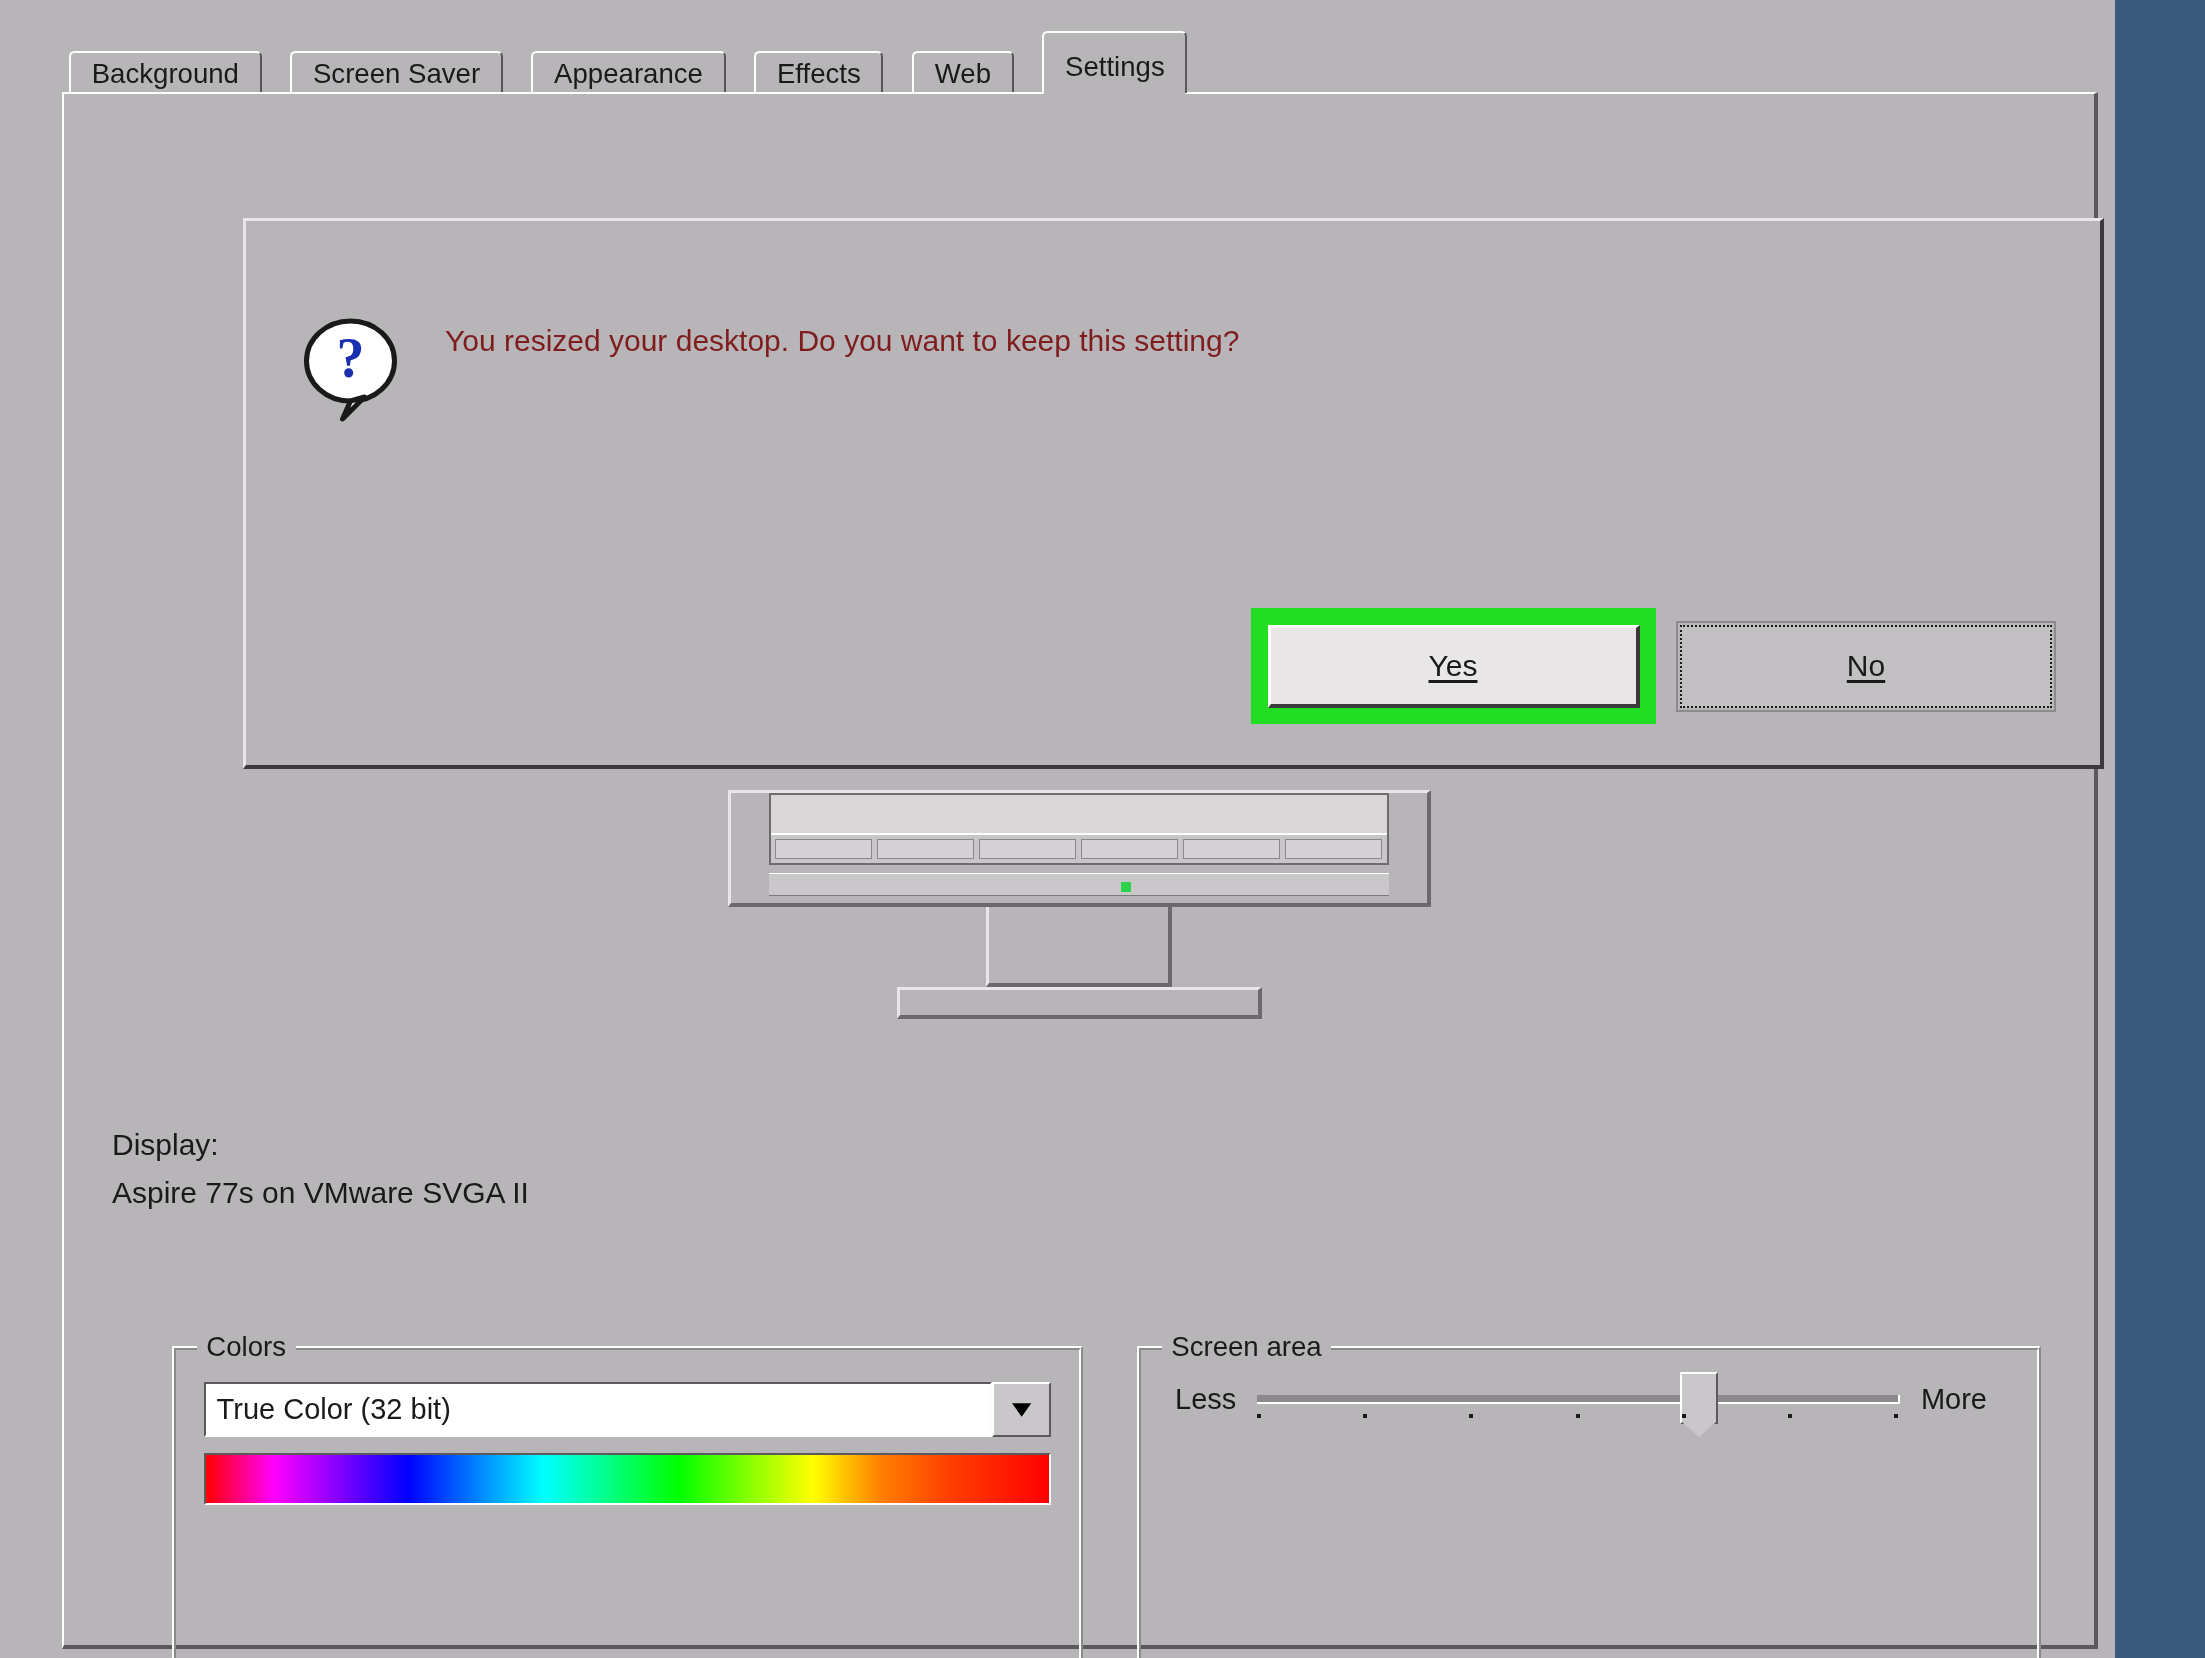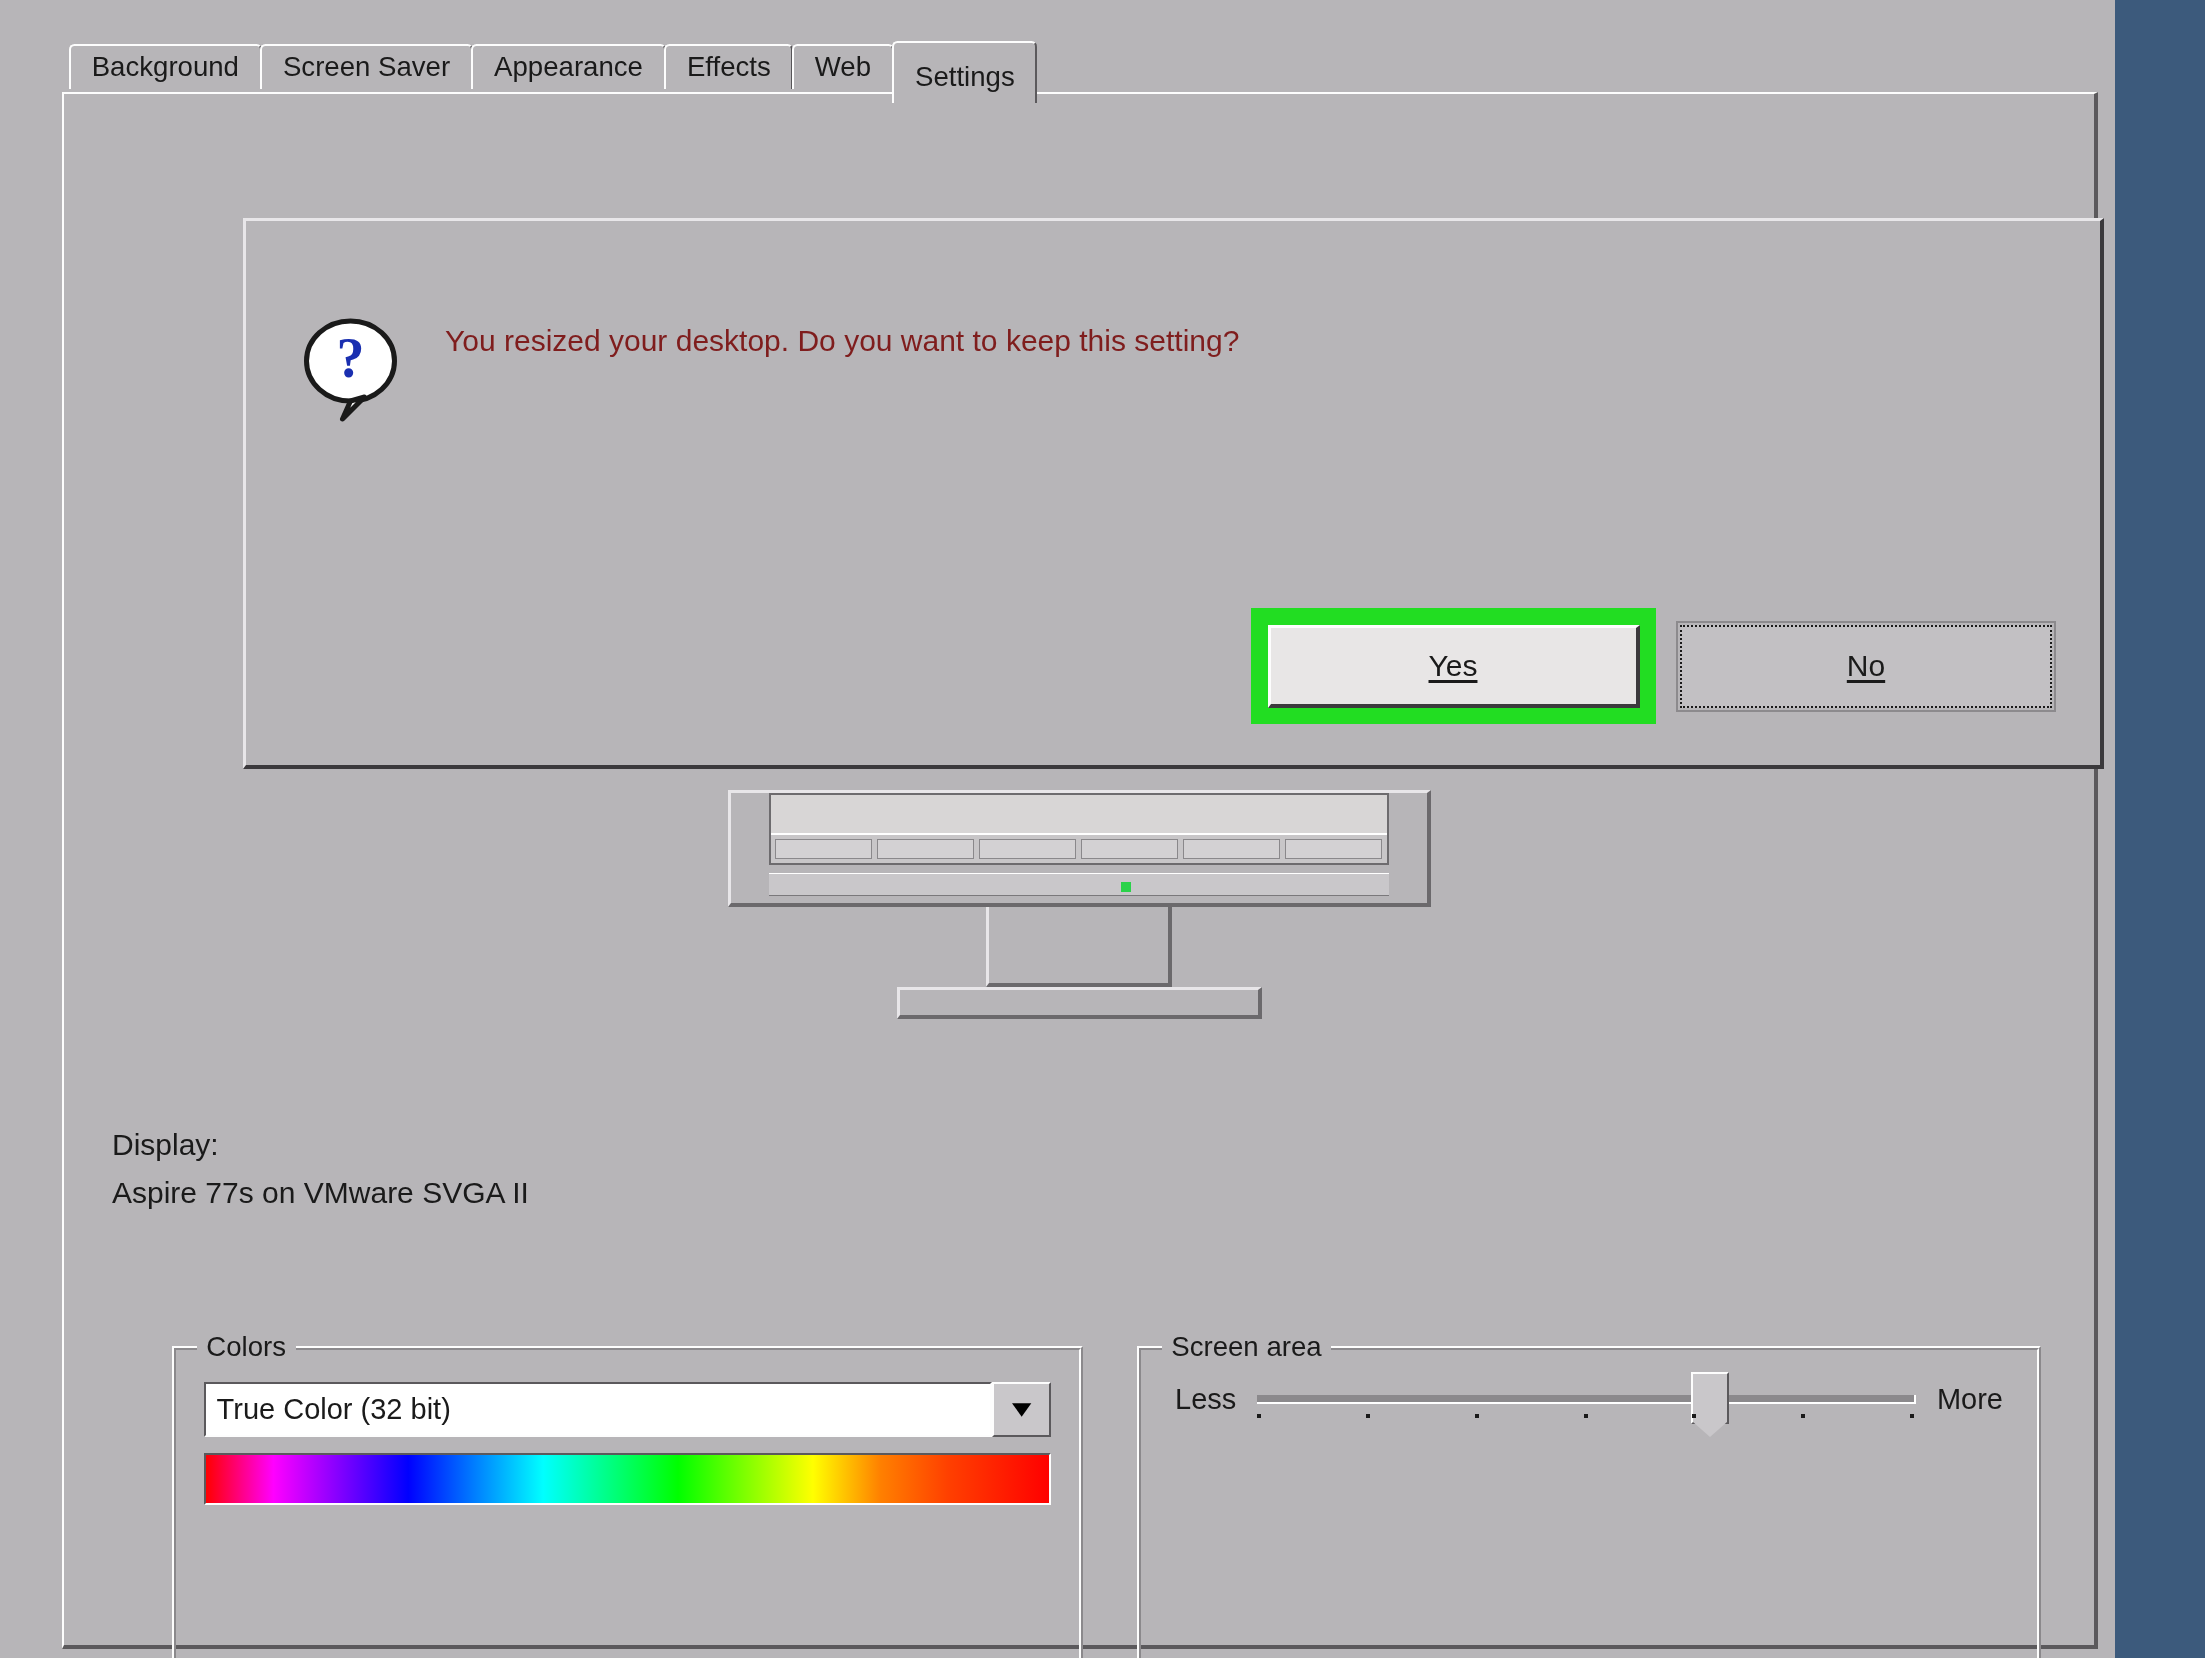--- a/index.html
+++ b/index.html
@@ -19,21 +19,22 @@
     width:90px;
     background:#3c5a7c;
   }
 
   
   .tabstrip{
     position:absolute;
     left:69px; top:41px;
     height:52px;
     display:flex;
-    align-items:flex-start;
+    align-items:flex-end;
+    gap:30px;
   }
   .tab{
     position:relative;
     padding:6.9px 20.7px 8.3px 20.7px;
     font-size:27.6px;
     line-height:1;
     background:#b7b5b8;
     border-top:2.8px solid #fdfdfd;
     border-left:2.8px solid #fdfdfd;
     border-right:2.8px solid #575558;
@@ -187,21 +188,21 @@
     background:linear-gradient(90deg,
       #ff0000 0%, #ff00ff 8%, #8000ff 16%, #0000ff 24%,
       #0080ff 32%, #00ffff 40%, #00ff80 48%, #00ff00 56%,
       #80ff00 64%, #ffff00 72%, #ff8000 80%, #ff4000 88%, #ff0000 100%);
     border-top:2.8px solid #5b595c;border-left:2.8px solid #5b595c;
     border-right:2.8px solid #fdfdfd;border-bottom:2.8px solid #fdfdfd;
   }
 
   
   .slider-row{
-    position:absolute;left:34px;right:34px;top:33px;
+    position:absolute;left:34px;right:50px;top:33px;
     display:flex;align-items:center;font-size:29px;color:#1a1a1a;
   }
   .slider-track{
     flex:1;margin:0 20.7px;height:6.9px;position:relative;
     background:#8b898c;border-bottom:2.1px solid #fff;border-right:2.1px solid #fff;
   }
   .slider-thumb{
     position:absolute;left:66%;top:-23.4px;width:34px;height:48px;
     background:#c9c7ca;
     border-top:2.8px solid #fdfdfd;border-left:2.8px solid #fdfdfd;

